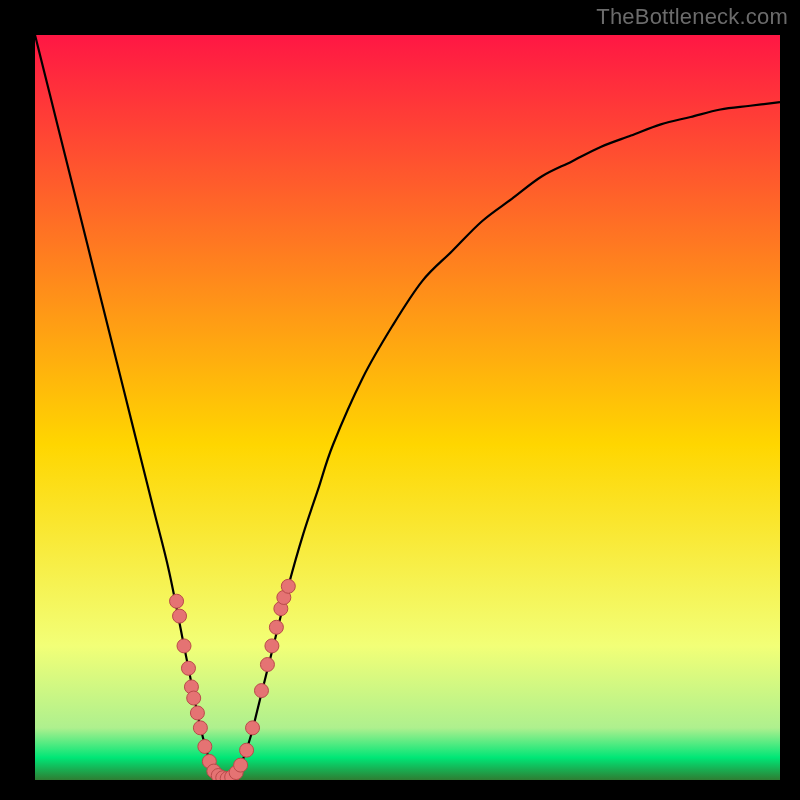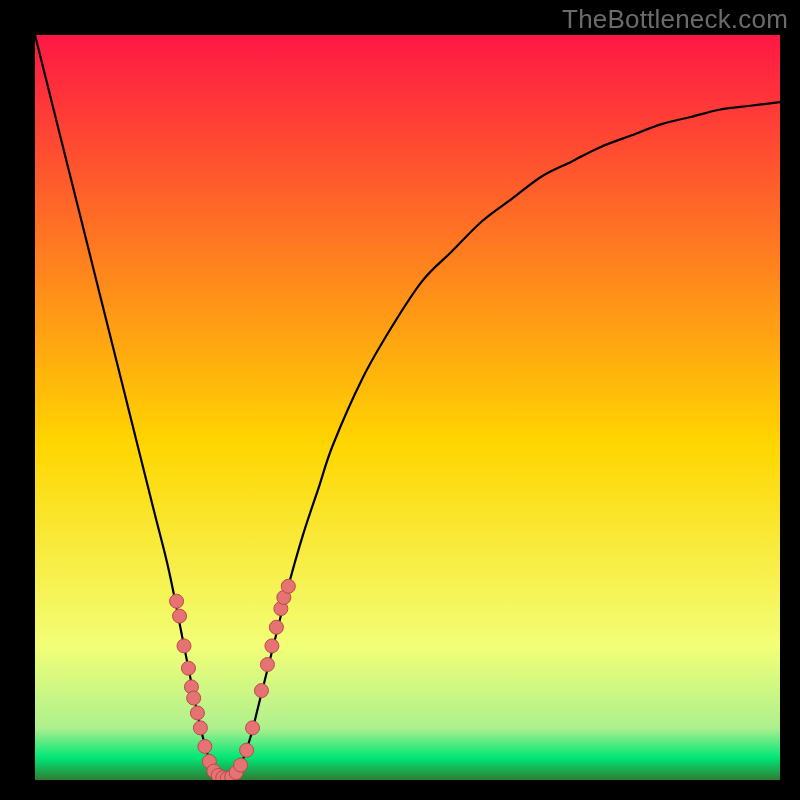--- a/index.html
+++ b/index.html
@@ -23,21 +23,21 @@
     top: 35px;
     width: 745px;
     height: 745px;
     overflow: hidden;
   }
   .watermark {
     position: absolute;
     top: 4px;
     right: 12px;
     color: #6b6b6b;
-    font-size: 26px;
+    font-size: 22px;
     font-weight: 500;
     letter-spacing: 0.2px;
     z-index: 50;
   }
   svg { display: block; }
 </style>
 </head>
 <body>
 
 <div class="frame">

